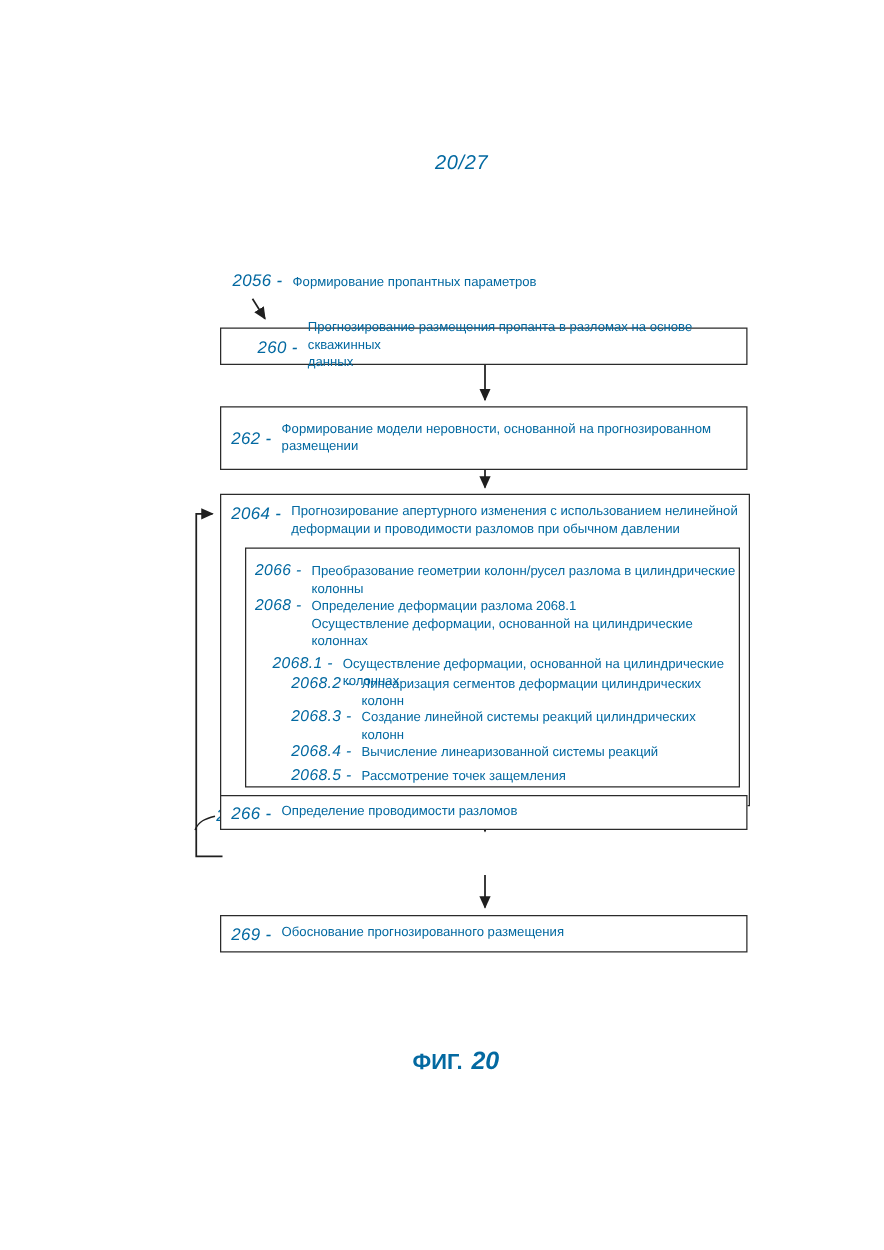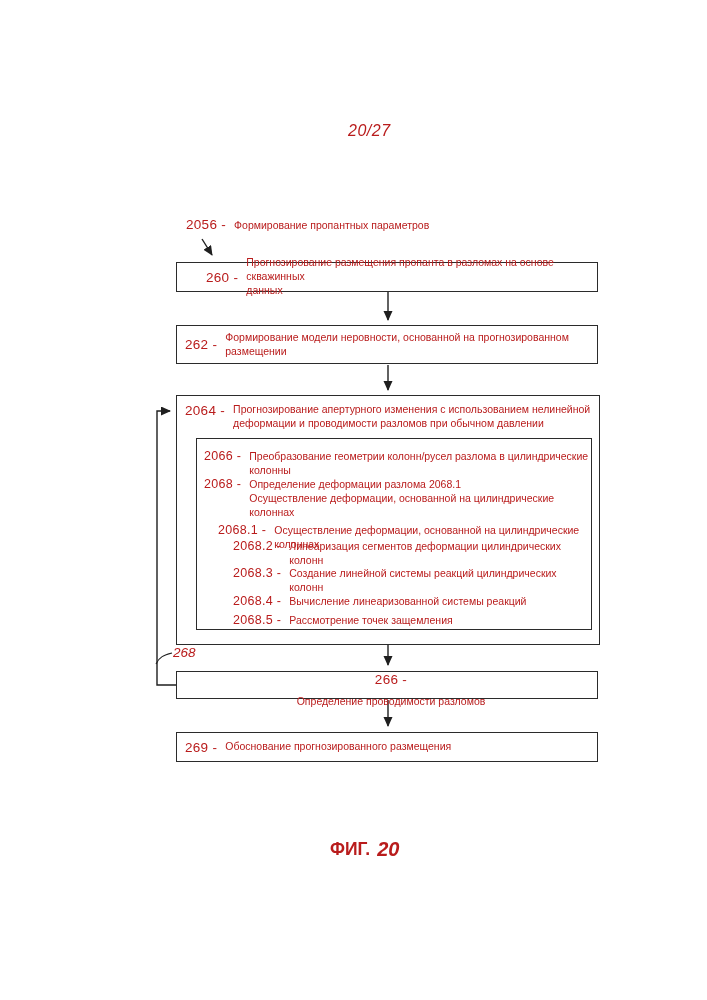--- a/index.html
+++ b/index.html
@@ -1,39 +1,39 @@
 <!DOCTYPE html>
 <html><head>
 <meta charset="utf-8">
 <style>
   html,body{margin:0;padding:0;background:#fff;}
   .canvas{
     position:relative;width:707px;height:1000px;background:#ffffff;
-    font-family:"Liberation Sans", sans-serif;color:#b91c1c;overflow:hidden;
+    font-family:"Liberation Sans", sans-serif;color:#0369a1;overflow:hidden;
   }
   .sheet-number{
     position:absolute;left:348px;top:122px;font-size:16px;font-style:italic;
     letter-spacing:0.5px;
   }
   .connectors{position:absolute;left:0;top:0;pointer-events:none;}
   .prestep{
     position:absolute;left:186px;top:217px;display:flex;align-items:baseline;gap:8px;
   }
   .ref{
-    font-size:13.5px;white-space:nowrap;letter-spacing:0.3px;
+    font-style:italic;font-size:13.5px;white-space:nowrap;letter-spacing:0.3px;
   }
   .txt{font-size:10.5px;line-height:1.32;}
   .box{
     position:absolute;border:1.5px solid #2b2b2b;background:#fff;
     display:flex;align-items:center;gap:8px;padding-left:8px;box-sizing:border-box;
   }
   .box .btxt{font-size:10.5px;line-height:1.32;white-space:pre-line;max-width:372px;}
   .box-260{left:176px;top:262px;width:422px;height:30px;padding-left:29px;}
-  .box-262{left:176px;top:325px;width:422px;height:39px;}
-  .box-266{left:176px;top:671px;width:422px;height:28px;flex-direction:column;}
+  .box-262{left:176px;top:325px;width:422px;height:51px;}
+  .box-266{left:176px;top:636px;width:422px;height:28px;}
   .box-269{left:176px;top:732px;width:422px;height:30px;}
   .box-2064{
     left:176px;top:395px;width:424px;height:250px;align-items:flex-start;
     padding-top:7px;
   }
   .inner-box{
     position:absolute;left:19px;top:42px;width:396px;height:192px;
     border:1.4px solid #2b2b2b;background:#fff;box-sizing:border-box;
   }
   .istep{position:absolute;display:flex;align-items:baseline;gap:8px;}

